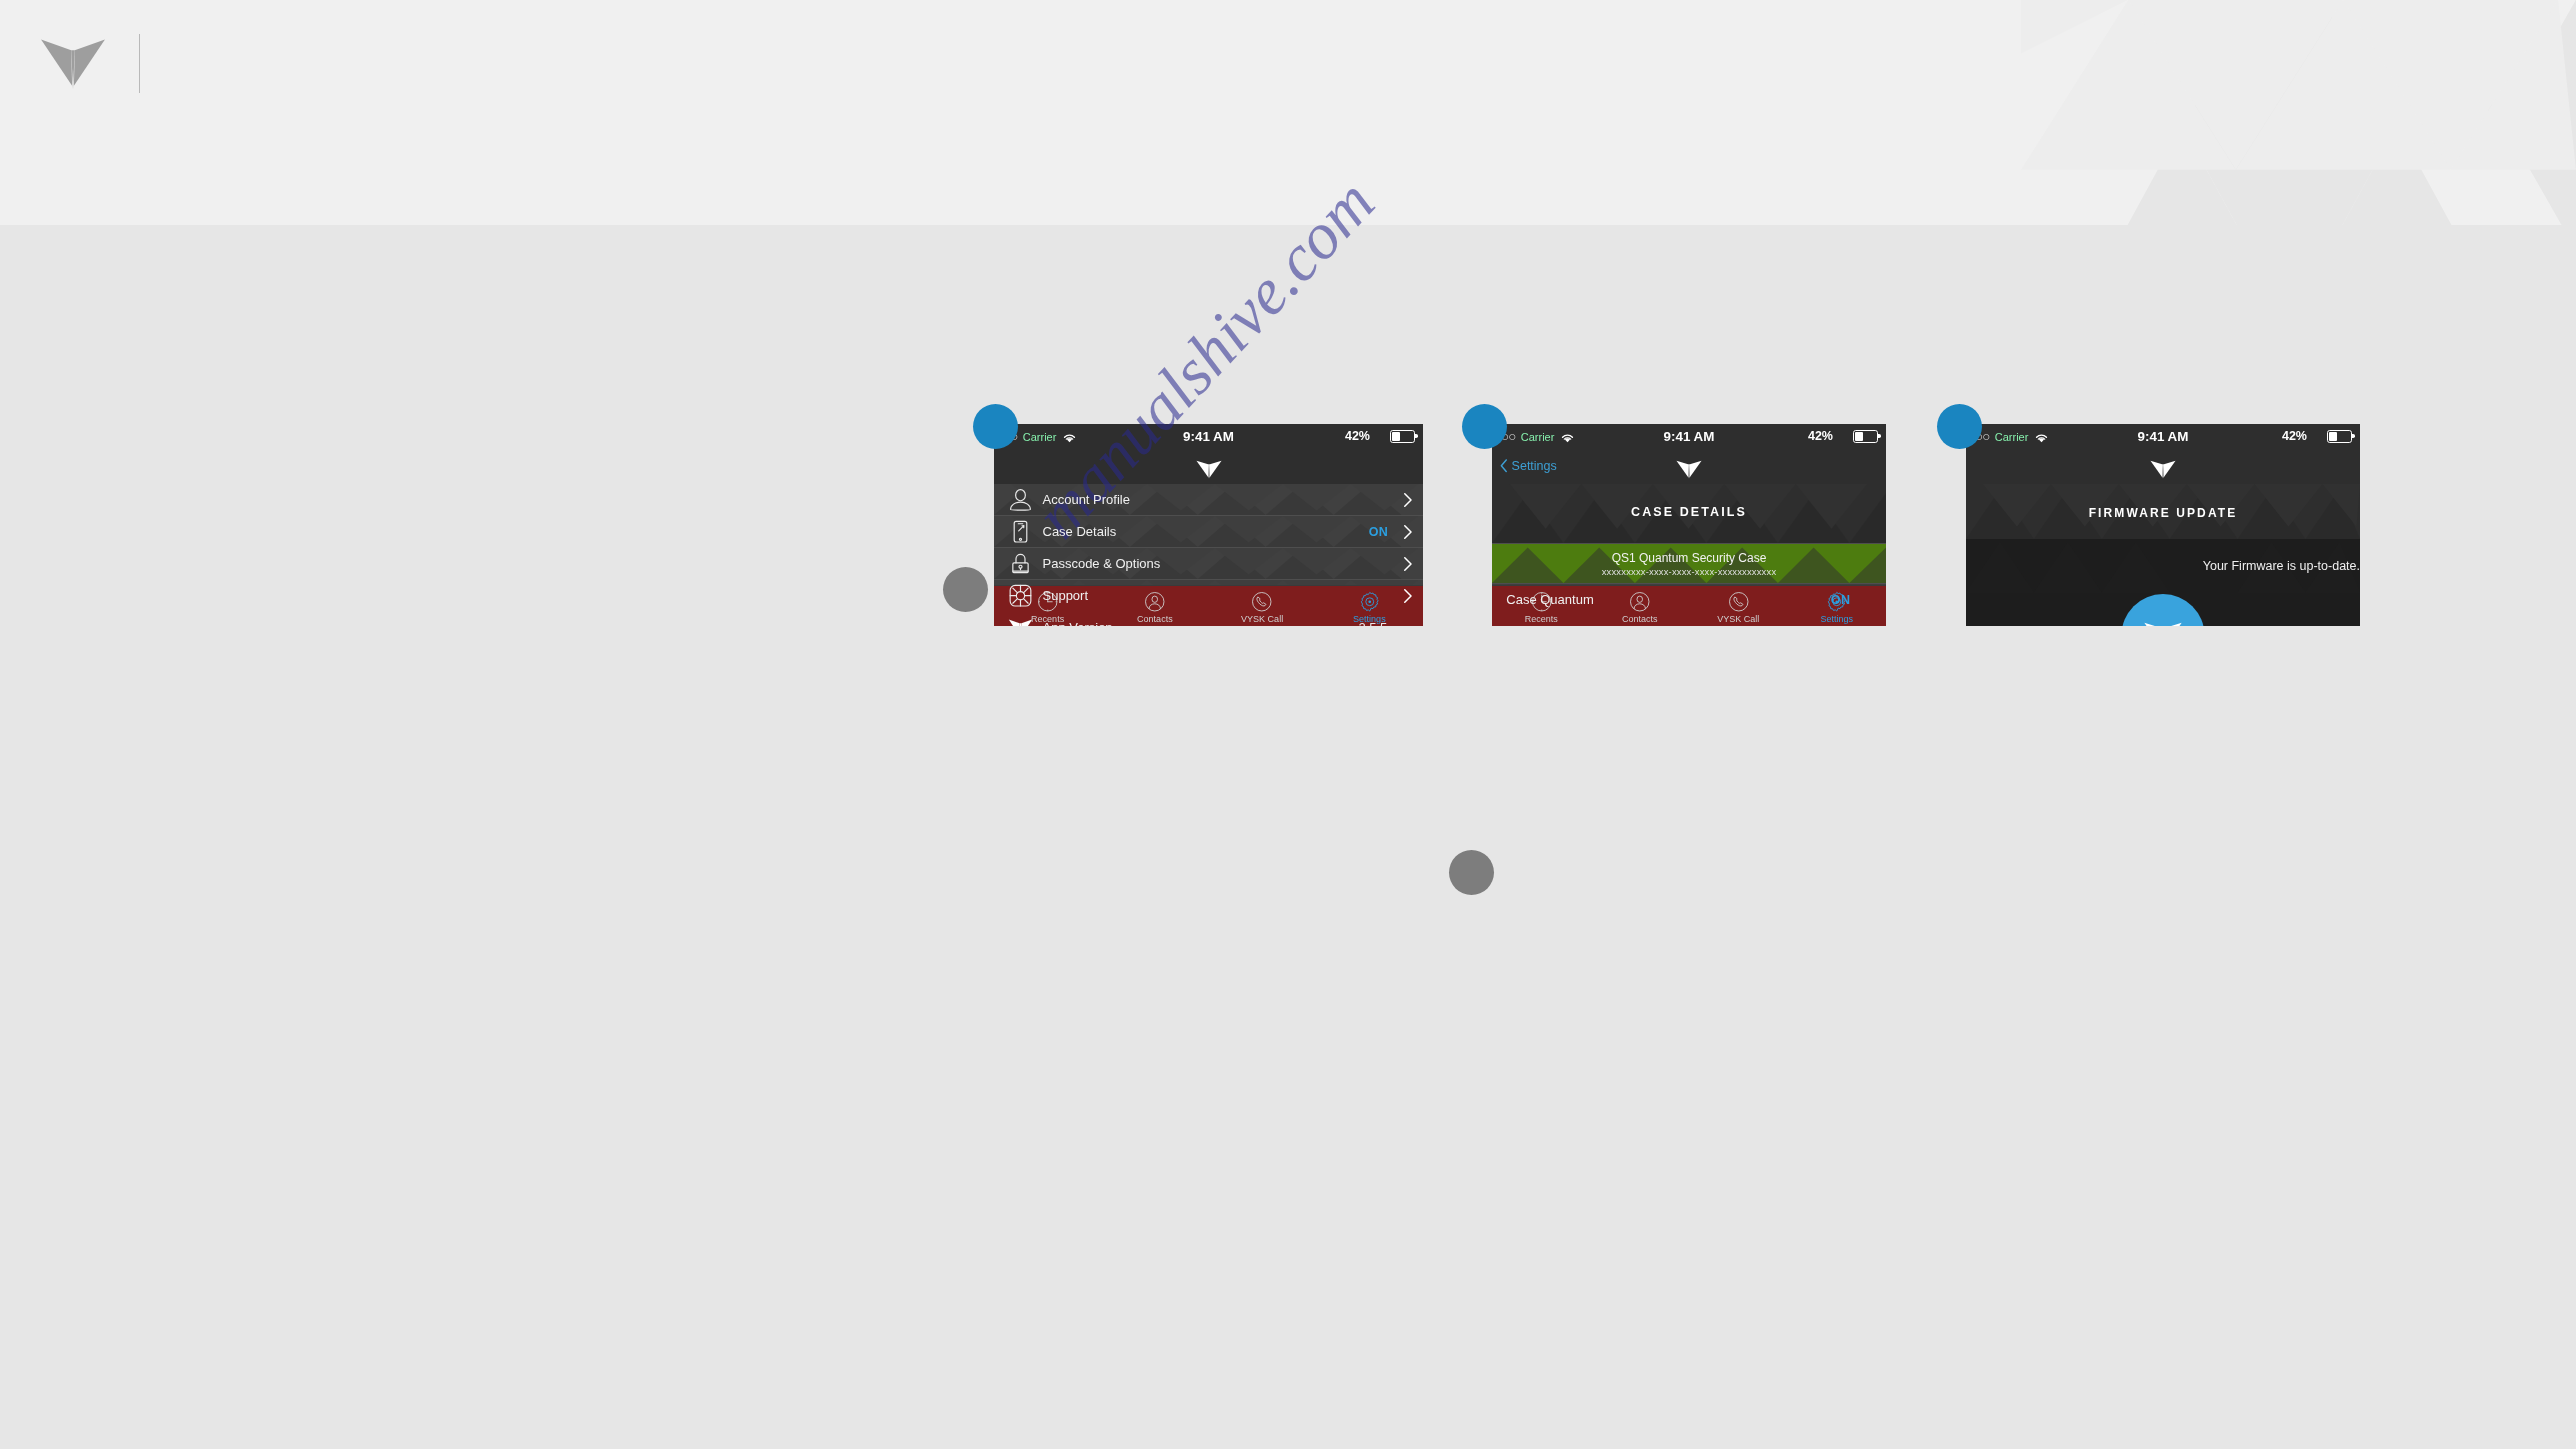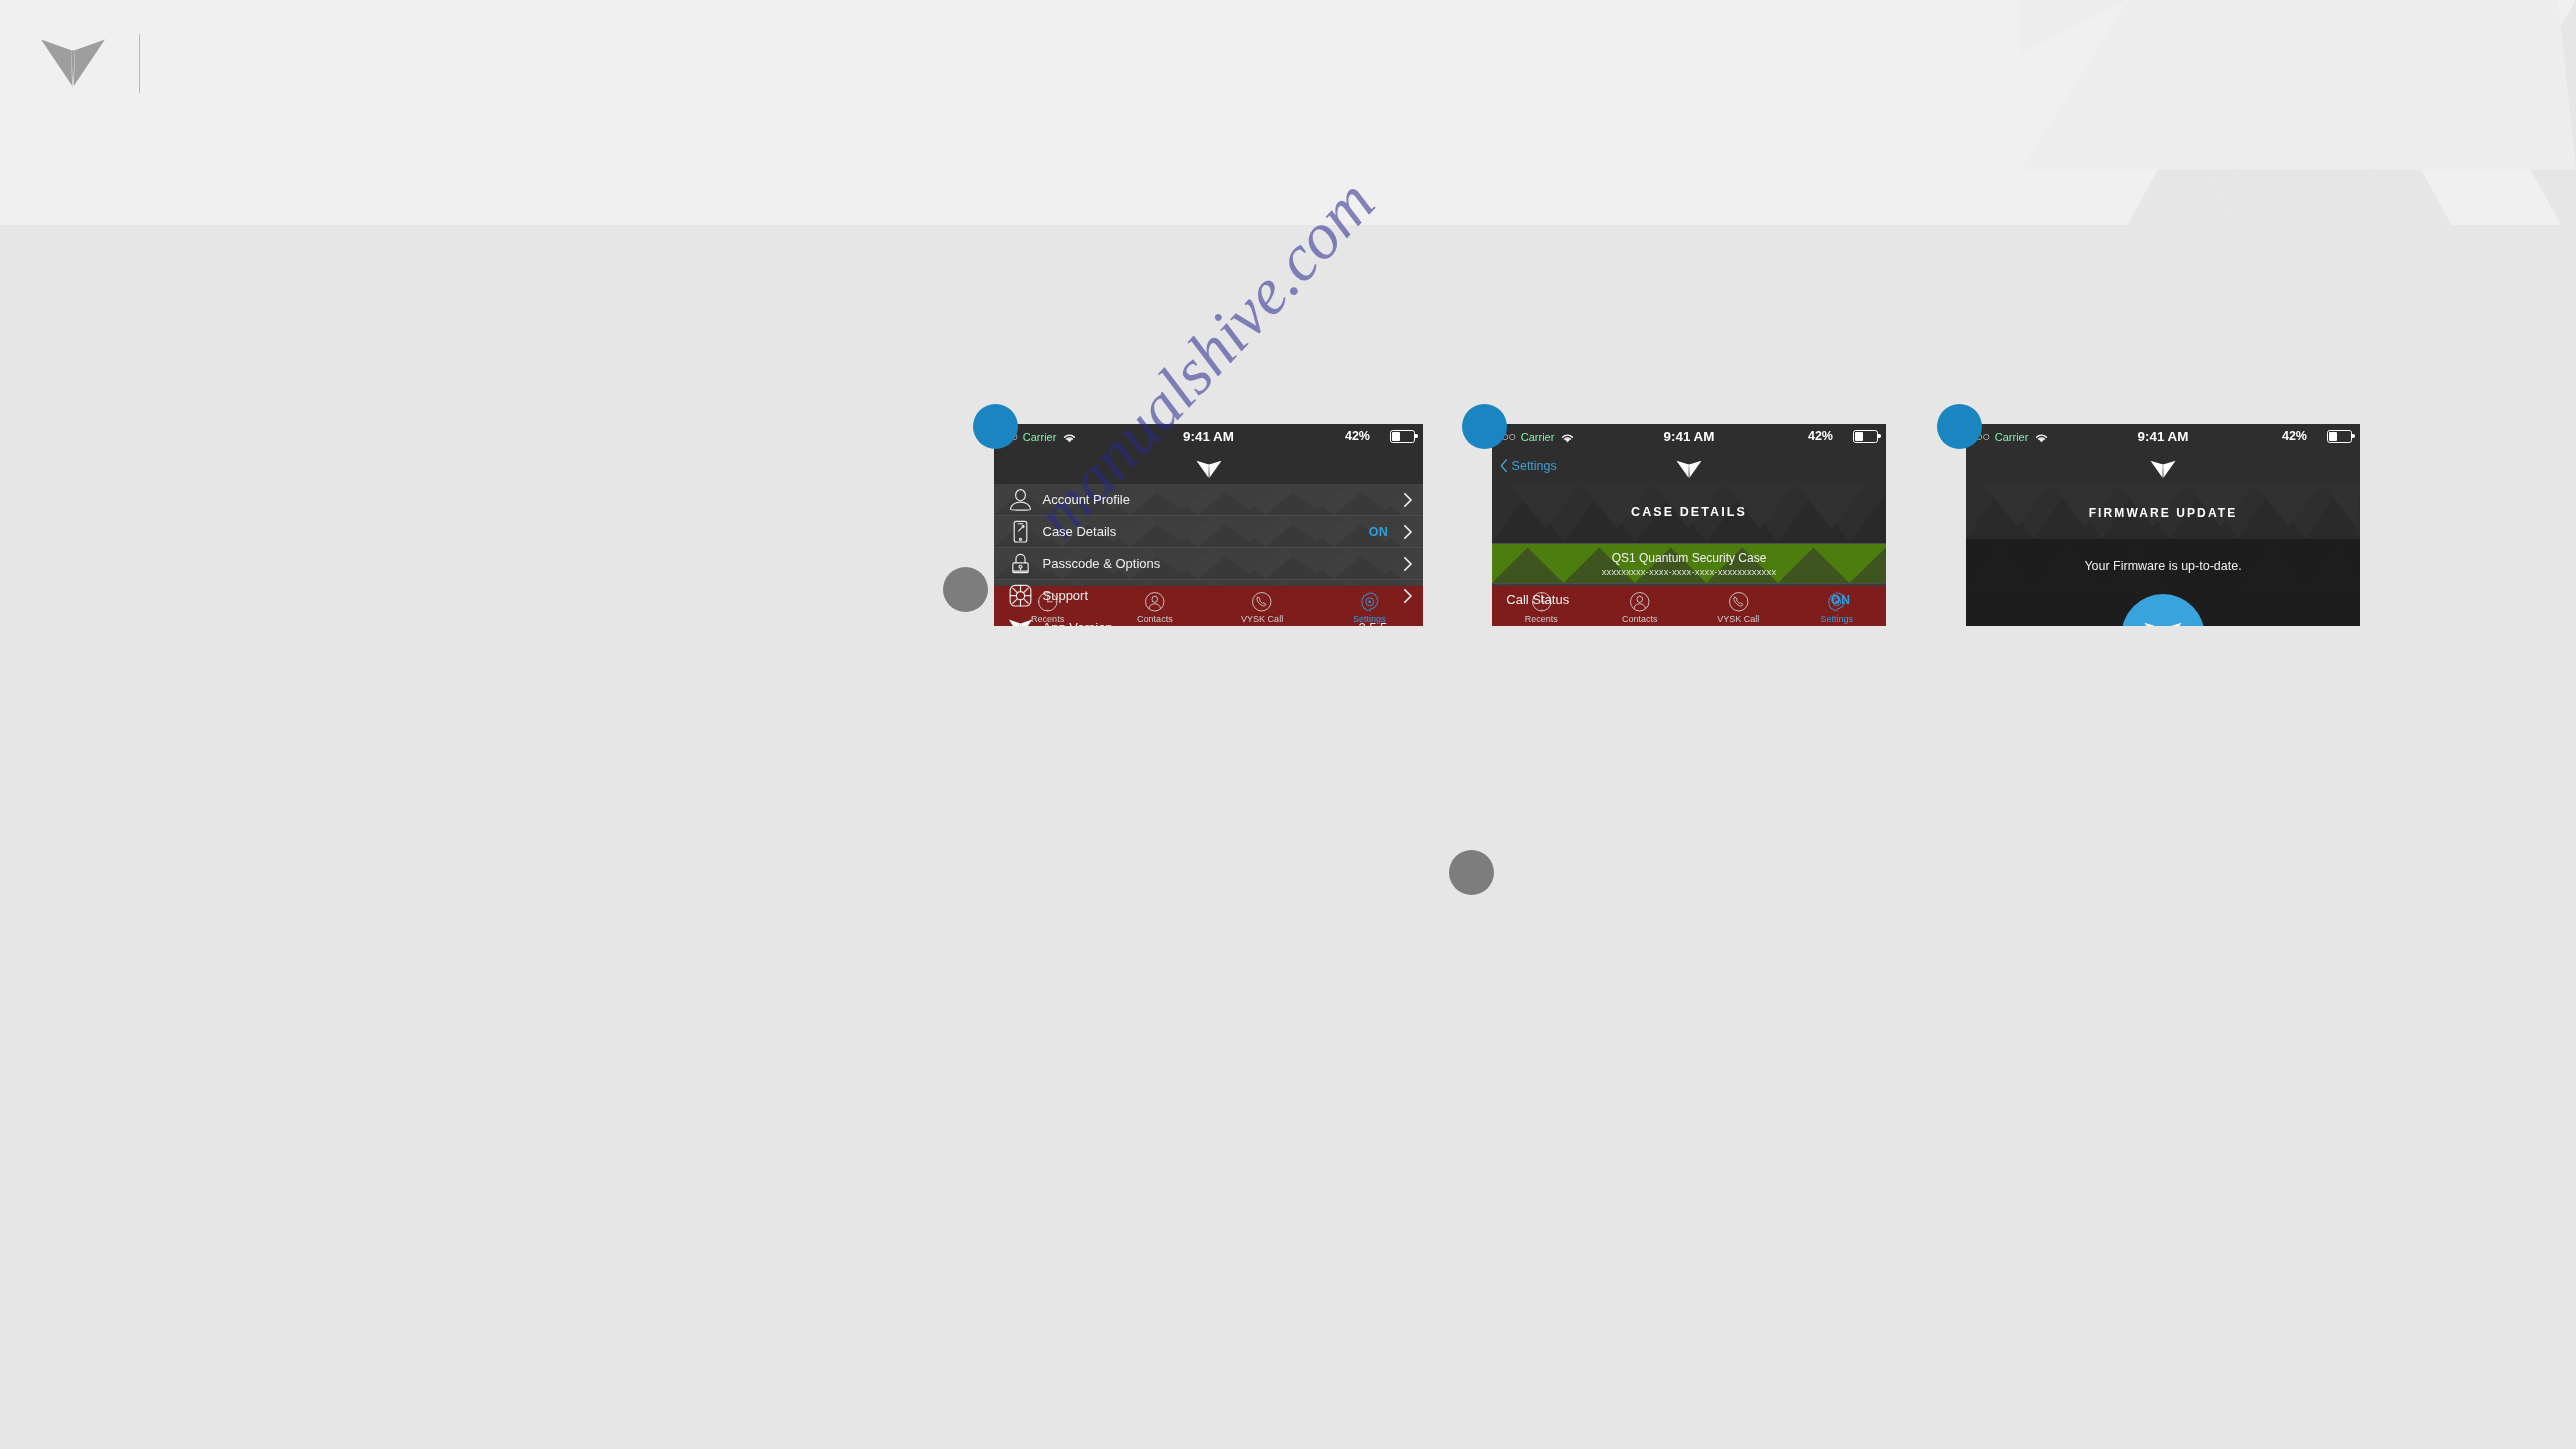--- a/index.html
+++ b/index.html
@@ -117,21 +117,21 @@
   .case-id{position:absolute;z-index:2;left:0;right:0;top:22.4px;text-align:center;color:#e0e0e0;font-size:9.4px;letter-spacing:0.2px;}
 
   
   .fw-body{position:relative;height:169px;background:#1d1d1d;overflow:hidden;}
   .fw-hero{position:relative;height:55px;background:#2e2e2e;overflow:hidden;}
   .fw-title{
     position:absolute;left:0;right:0;top:21.5px;text-align:center;
     color:#ffffff;font-size:12px;letter-spacing:2.1px;font-weight:bold;
   }
   .fw-msg{
-    position:absolute;left:0;right:0;top:19.7px;text-align:center;
+    position:absolute;left:0;right:0;top:19.7px;text-align:right;
     color:#f0f0f0;font-size:12.5px;z-index:2;
   }
   .fw-circle{
     position:absolute;left:50%;top:55px;transform:translateX(-50%);
     width:83px;height:83px;border-radius:50%;background:#39a3dd;
     display:flex;align-items:center;justify-content:center;z-index:2;
   }
   .fw-circle svg{width:41px;height:32px;}
 
   
@@ -494,21 +494,21 @@
           </g>
   <g fill="#3d3d3d">
             <polygon points="19,0 57,30 95,0"></polygon>
             <polygon points="95,0 133,30 171,0"></polygon>
   <polygon points="171,0 209,30 247,0"></polygon>
             <polygon points="247,0 285,30 323,0"></polygon>
   <polygon points="323,0 361,30 399,0"></polygon>
             <polygon points="399,0 437,30 475,0"></polygon>
           </g>
 </svg>
-        <span class="rlabel noicon">Call Status</span>
+        <span class="rlabel noicon">Case Quantum</span>
         <span class="rvalue accent">ON</span>
         <span style="width:10.7px;margin-right:10.7px;"></span>
       </div>
       <div class="row">
         <svg class="tritex" viewBox="0 0 480 35" preserveAspectRatio="none">
   <g fill="#333333">
             <polygon points="0,35 38,2 76,35"></polygon>
             <polygon points="76,35 114,2 152,35"></polygon>
   <polygon points="152,35 190,2 228,35"></polygon>
             <polygon points="228,35 266,2 304,35"></polygon>

